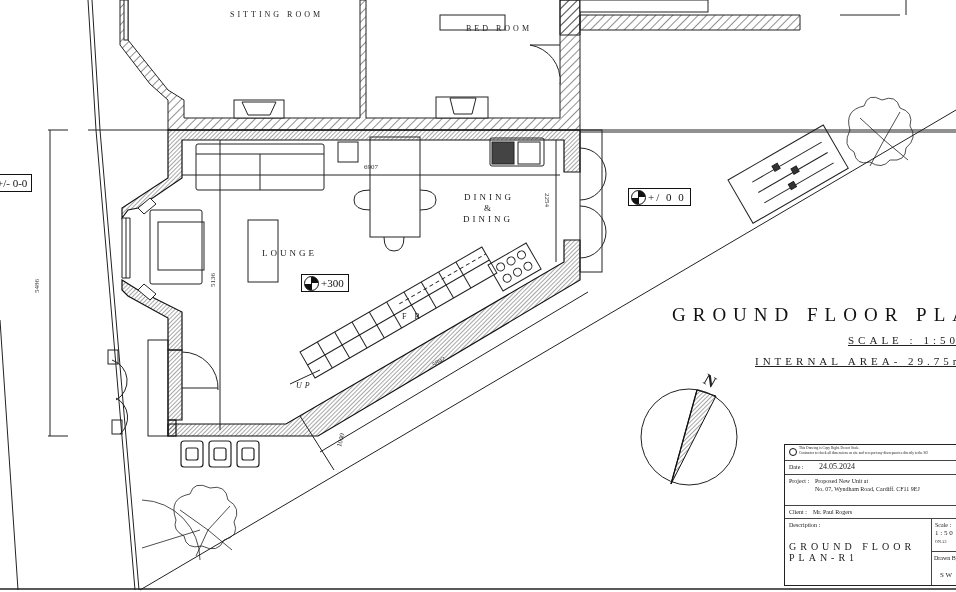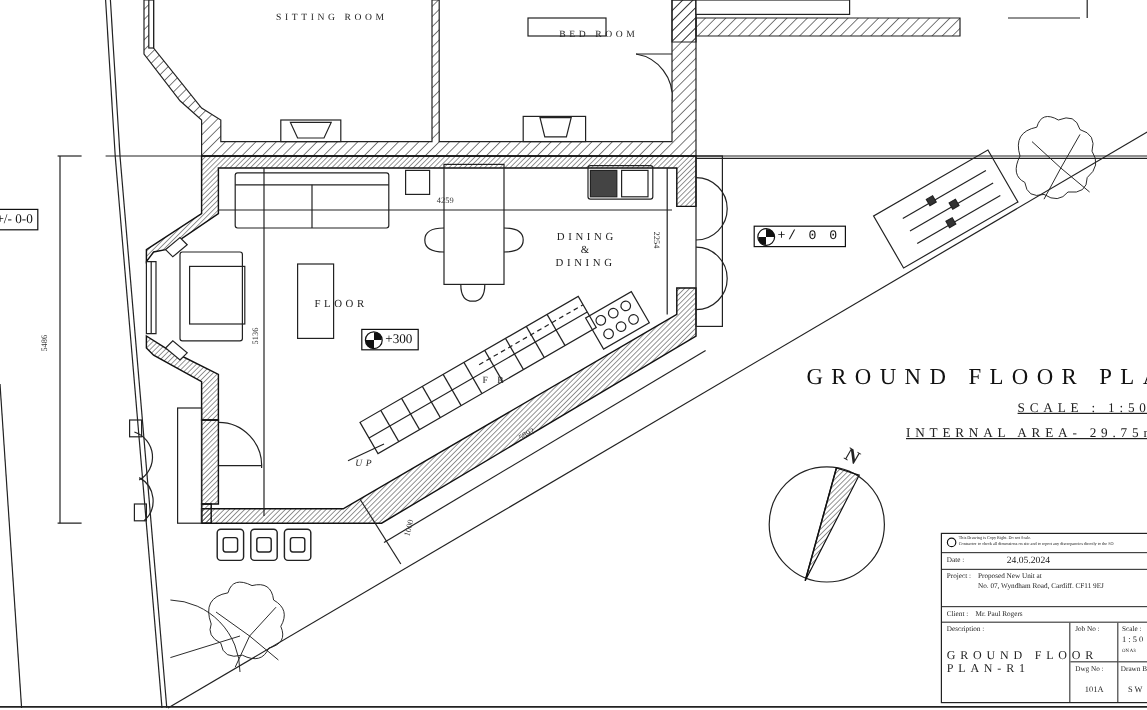--- a/index.html
+++ b/index.html
@@ -177,82 +177,75 @@
 
   <g>
     <circle cx="689" cy="437" r="48" stroke="#222" fill="#fff" stroke-width="1"></circle>
     <polygon points="697,390 716,396 671,484" fill="url(#hatchd)" stroke="#111" stroke-width="1"></polygon>
     <line x1="697" y1="390" x2="671" y2="484" stroke="#111" stroke-width="1.2"></line>
   </g>
 </svg>
 
 <div class="lbl room" style="left:230px;top:10px;">SITTING ROOM</div>
 <div class="lbl room" style="left:466px;top:24px;">BED ROOM</div>
-<div class="lbl room" style="left:262px;top:248px;font-size:9px;">FLOOR</div>
+<div class="lbl room" style="left:262px;top:248px;font-size:9px;">LOUNGE</div>
 <div class="lbl room" style="left:464px;top:192px;font-size:9px;font-family:Liberation Serif, serif;">DINING</div>
 <div class="lbl room" style="left:484px;top:203px;font-size:9px;">&amp;</div>
 <div class="lbl room" style="left:463px;top:214px;font-size:9px;">DINING</div>
 <div class="lbl room" style="left:296px;top:381px;font-style:italic;">UP</div>
 <div class="lbl room" style="left:402px;top:312px;">F R</div>
 
-<div class="lbl dim" style="left:364px;top:163px;">4259</div>
+<div class="lbl dim" style="left:364px;top:163px;">6907</div>
 <div class="lbl dim" style="left:30px;top:282px;transform:rotate(-90deg);">5486</div>
 <div class="lbl dim" style="left:206px;top:276px;transform:rotate(-90deg);">5136</div>
 <div class="lbl dim" style="left:540px;top:196px;transform:rotate(90deg);">2254</div>
 <div class="lbl dim" style="left:432px;top:358px;transform:rotate(-30deg);">5892</div>
 <div class="lbl dim" style="left:334px;top:436px;transform:rotate(-75deg);">1000</div>
 
 <div class="lvl" style="left:-6px;top:174px;">
     <span>+/- 0-0</span>
   </div>
 <div class="lvl" style="left:301px;top:274px;">
     <span class="mk"></span>
     <span>+300</span>
   </div>
-<div class="lvl" style="left:628px;top:188px;letter-spacing:2px;font-family:Liberation Mono, monospace;">
+<div class="lvl" style="left:628px;top:188px;letter-spacing:2px;">
     <span class="mk"></span>
     <span>+/ 0 0</span>
   </div>
 
 <div class="lbl" style="left:704px;top:372px;font-size:16px;font-weight:bold;transform:rotate(30deg);">N</div>
 
 <div class="lbl title" style="left:672px;top:304px;">GROUND FLOOR PLAN</div>
 <div class="lbl sub" style="left:848px;top:334px;">SCALE : 1:50</div>
 <div class="lbl sub" style="left:755px;top:355px;">INTERNAL AREA- 29.75m²</div>
 
 <div class="tb">
   <div class="row" style="height:15px;">
     <span style="position:absolute;left:4px;top:3px;width:6px;height:6px;border:1.5px solid #111;border-radius:50%;"></span>
     <span style="position:absolute;left:14px;top:1px;font-size:3.5px;">This Drawing is Copy Right. Do not Scale.</span>
     <span style="position:absolute;left:14px;top:6px;font-size:3.5px;">Contractor to check all dimensions on site and to report any discrepancies directly to the SO</span>
   </div>
   <div class="row" style="height:13px;">
     <span style="position:absolute;left:4px;top:3px;">Date :</span>
-    <span style="position:absolute;left:34px;top:1px;font-size:8px;margin-left:20px;">24.05.2024</span>
+    <span style="position:absolute;left:34px;top:1px;font-size:8px;">24.05.2024</span>
   </div>
   <div class="row" style="height:30px;">
     <span style="position:absolute;left:4px;top:3px;">Project :</span>
     <span style="position:absolute;left:30px;top:3px;">Proposed New Unit at</span>
     <span style="position:absolute;left:30px;top:11px;">No. 07, Wyndham Road, Cardiff.  CF11 9EJ</span>
   </div>
   <div class="row" style="height:12px;">
     <span style="position:absolute;left:4px;top:3px;">Client :</span>
     <span style="position:absolute;left:28px;top:3px;">Mr. Paul Rogers</span>
   </div>
   <div style="position:relative;height:66px;">
     <span style="position:absolute;left:4px;top:3px;">Description :</span>
     <span class="big" style="position:absolute;left:4px;top:22px;">GROUND FLOOR</span>
     <span class="big" style="position:absolute;left:4px;top:33px;">PLAN-R1</span>
-    <div class="cell" style="left:106px;top:0;width:40px;height:66px;">
-      <div style="height:32px;border-bottom:1px solid #444;position:relative;">
-        <span style="position:absolute;left:4px;top:3px;">Job No :</span>
-      </div>
-      <span style="position:absolute;left:4px;top:36px;">Dwg No :</span>
-      <span style="position:absolute;left:12px;top:52px;font-size:7px;">101A</span>
-    </div>
     <div class="cell" style="left:146px;top:0;width:34px;height:66px;">
       <div style="height:32px;border-bottom:1px solid #444;position:relative;">
         <span style="position:absolute;left:3px;top:3px;">Scale :</span>
         <span style="position:absolute;left:3px;top:10px;font-size:7px;">1 : 5 0</span>
         <span style="position:absolute;left:3px;top:20px;font-size:4px;">ON A3</span>
       </div>
       <span style="position:absolute;left:2px;top:36px;">Drawn By</span>
       <span style="position:absolute;left:8px;top:52px;font-size:7px;">S W</span>
     </div>
   </div>

